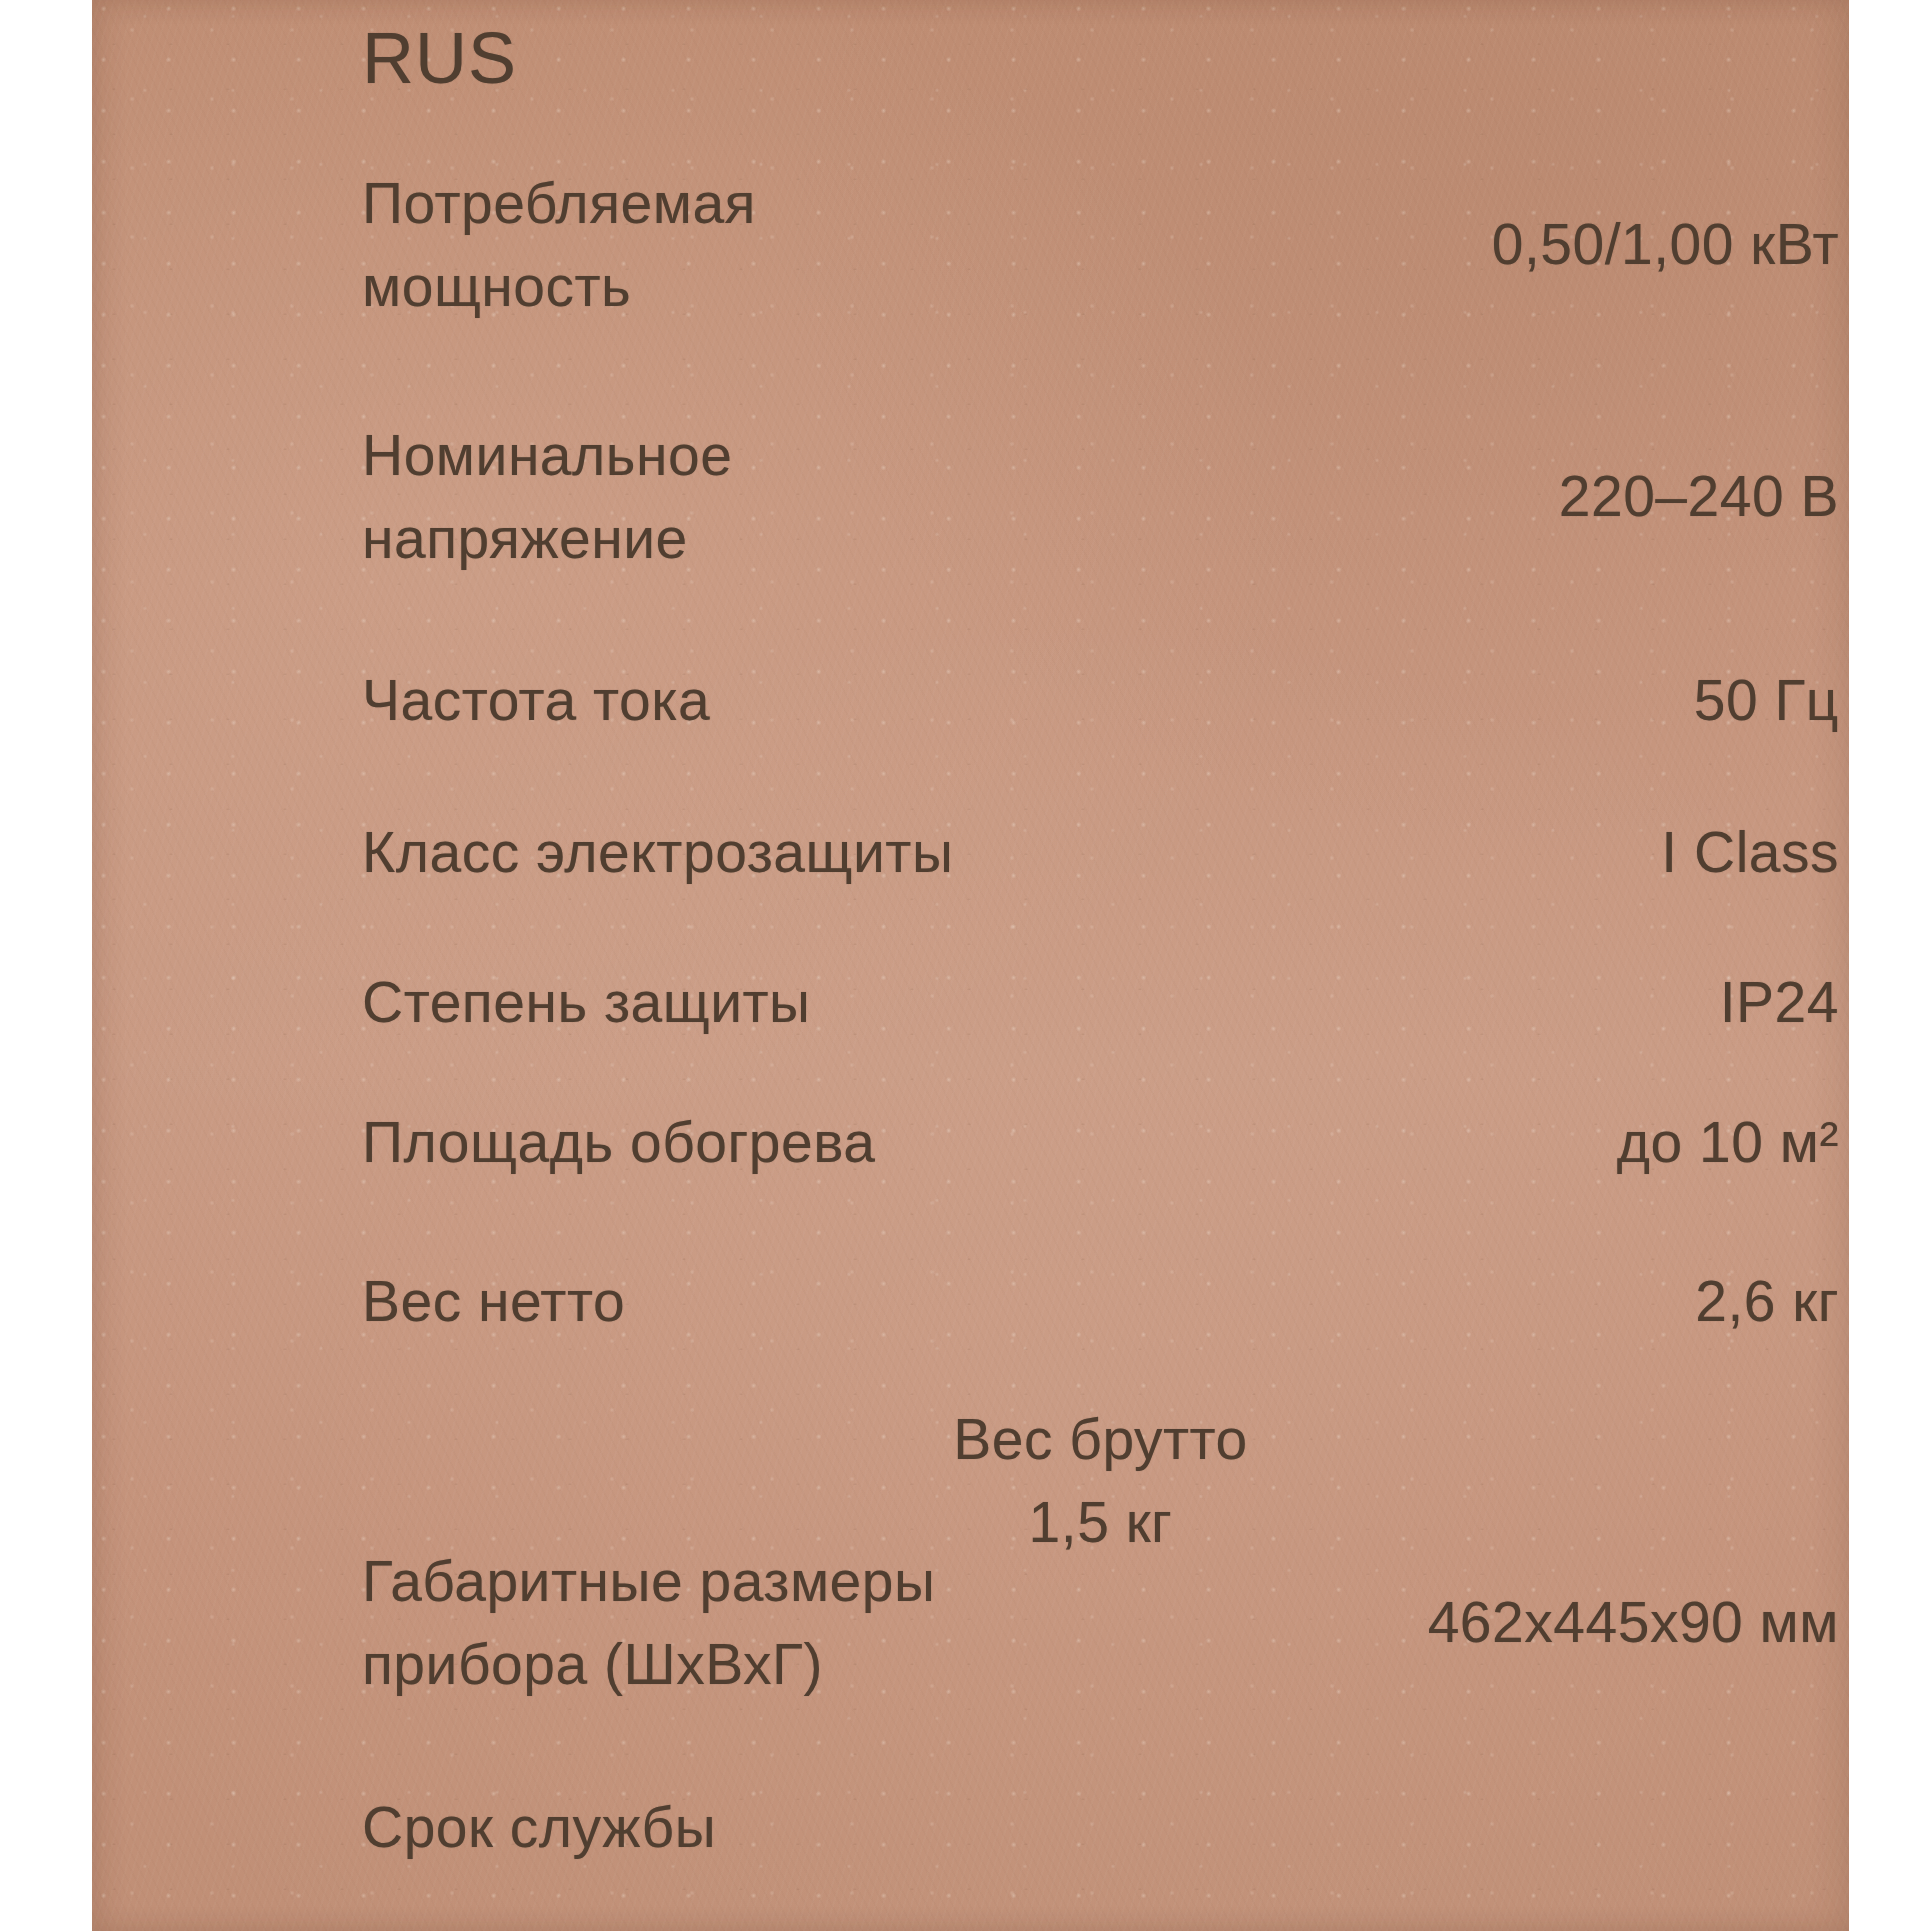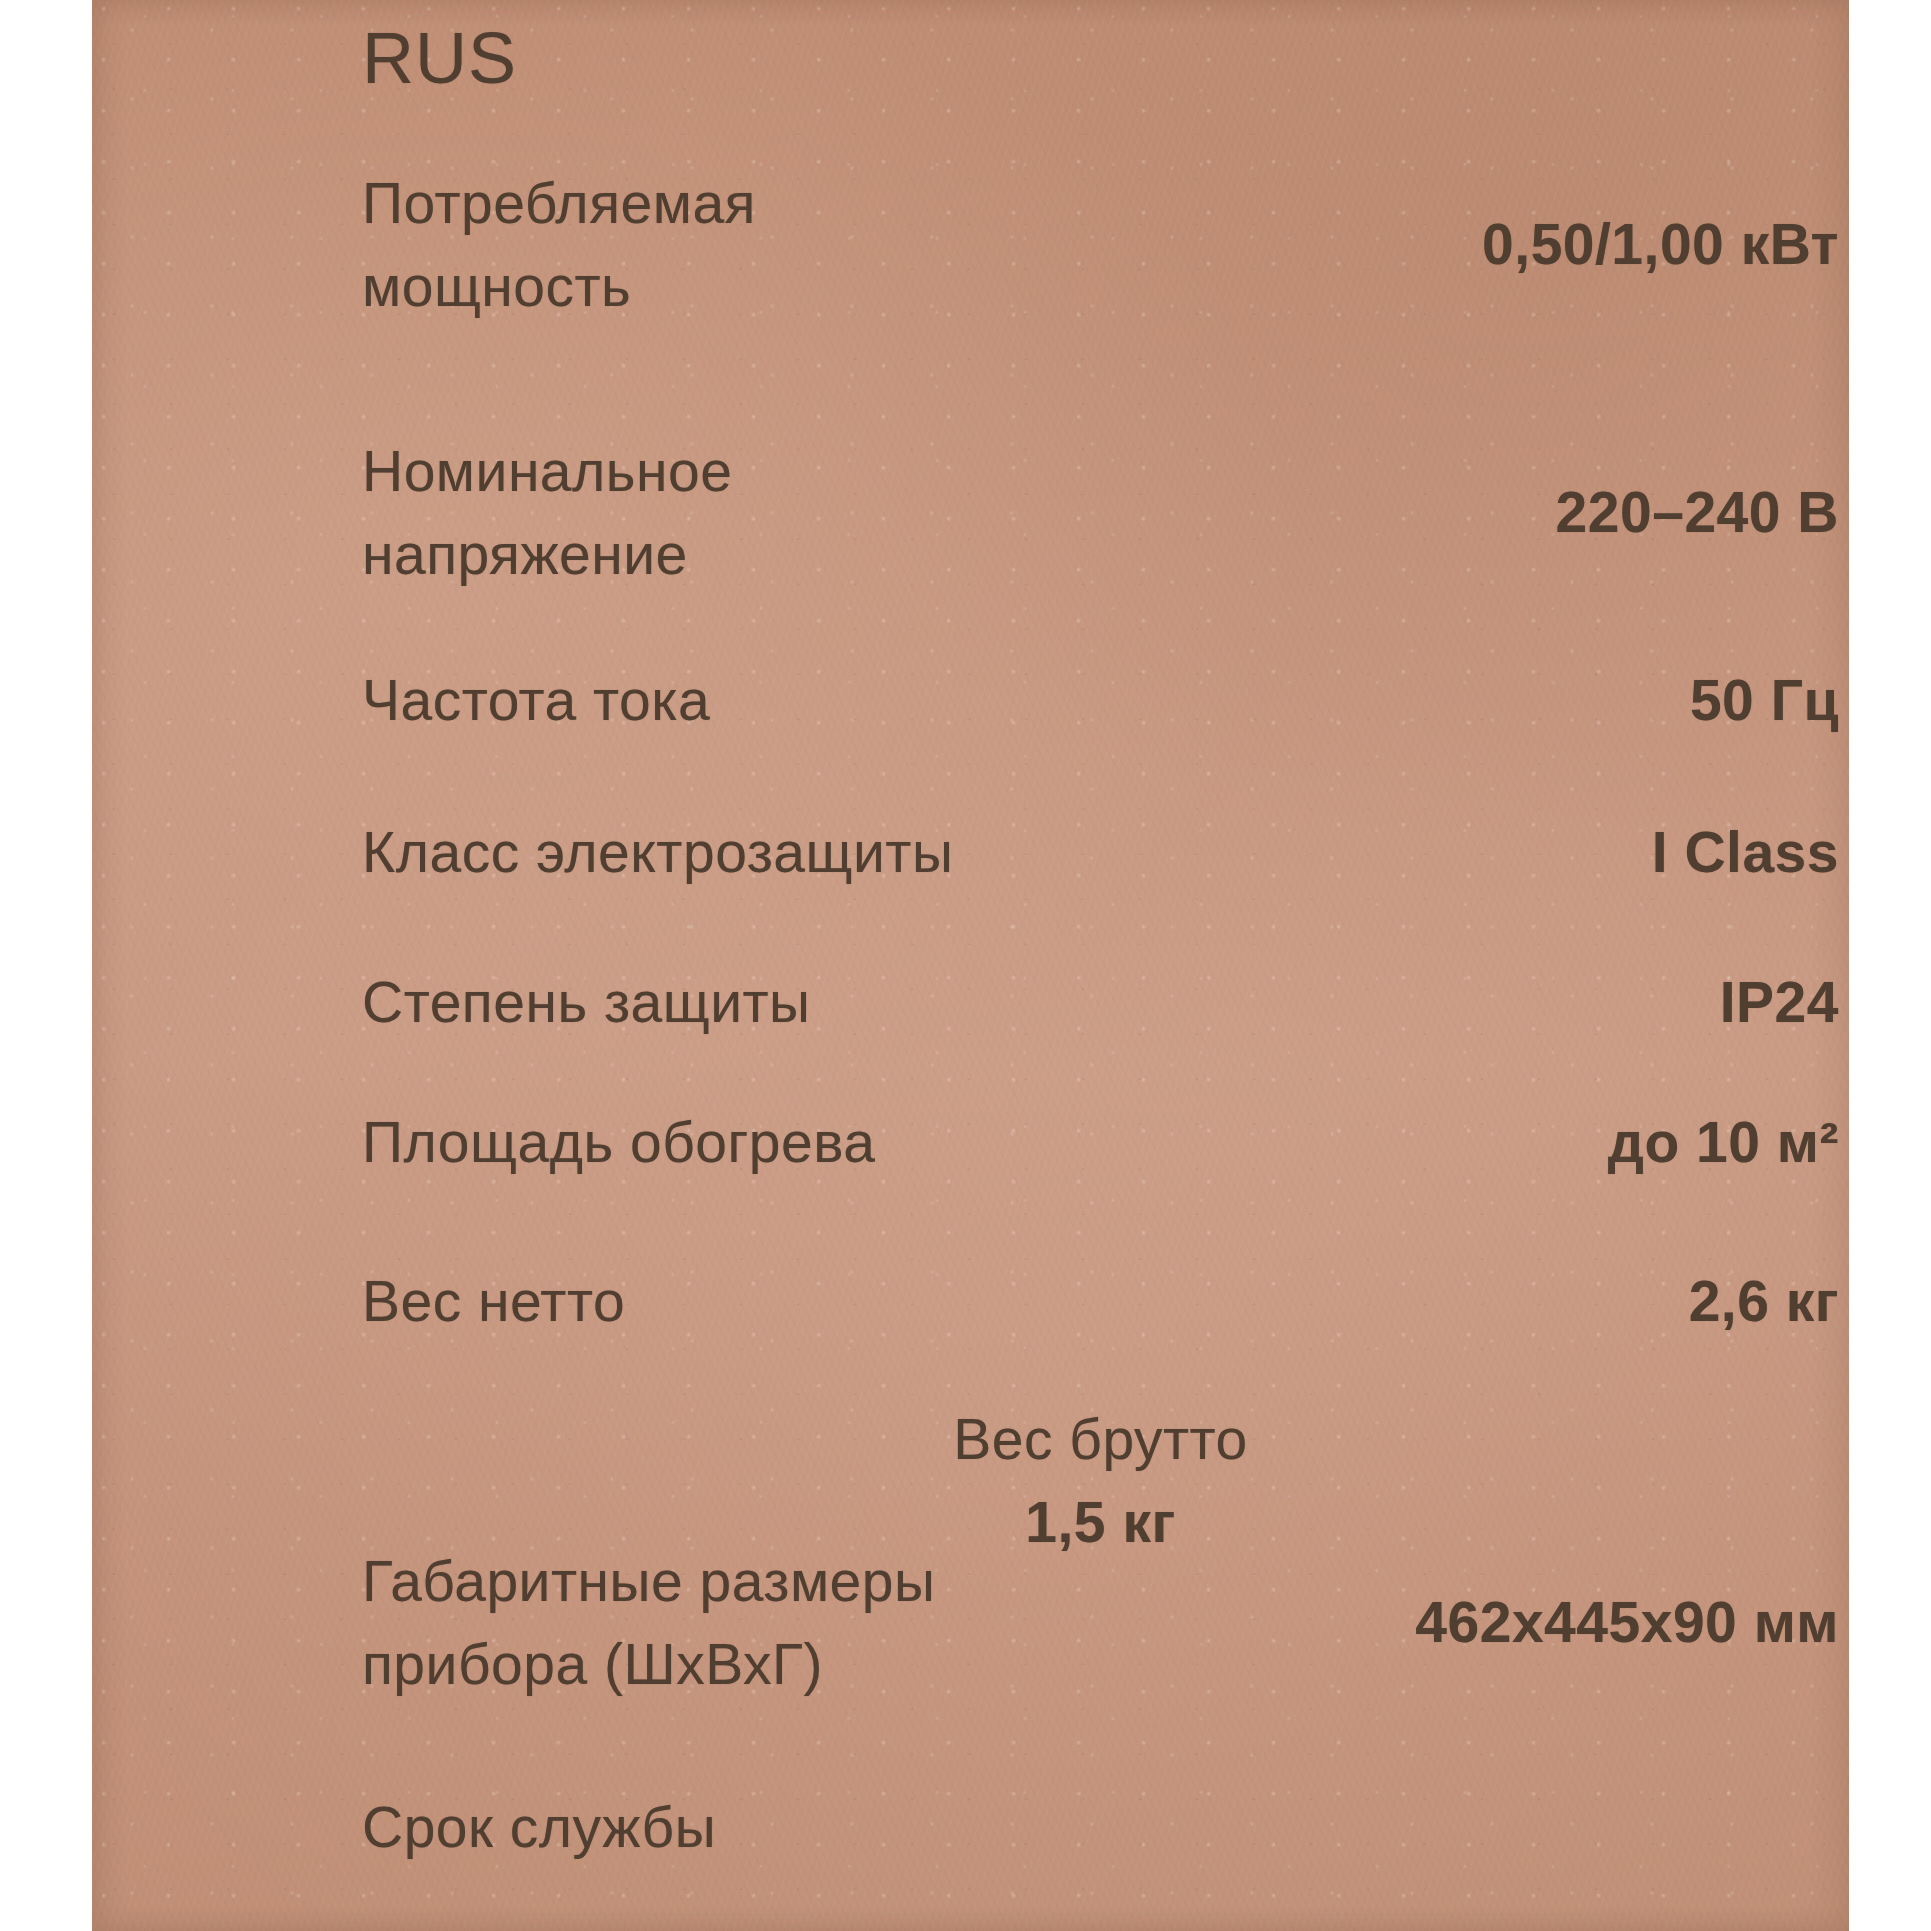--- a/index.html
+++ b/index.html
@@ -75,25 +75,24 @@
 
   .spec-label {
     white-space: pre-line;
     max-width: 946px;
     letter-spacing: 0.5px;
   }
 
   .spec-value {
     flex-shrink: 0;
     letter-spacing: 0.5px;
-    font-weight: bold;
   }
 
   .r0  { top: 162px;  }
-  .r1  { top: 430px;  }
+  .r1  { top: 414px;  }
   .r2  { top: 659px;  }
   .r3  { top: 811px;  }
   .r4  { top: 961px;  }
   .r5  { top: 1101px; }
   .r6  { top: 1260px; }
   .r7  { top: 1398px; flex-direction: column; }
   .r8  { top: 1540px; gap: 21px; }
   .r9  { top: 1786px; }
 </style>
 </head>

